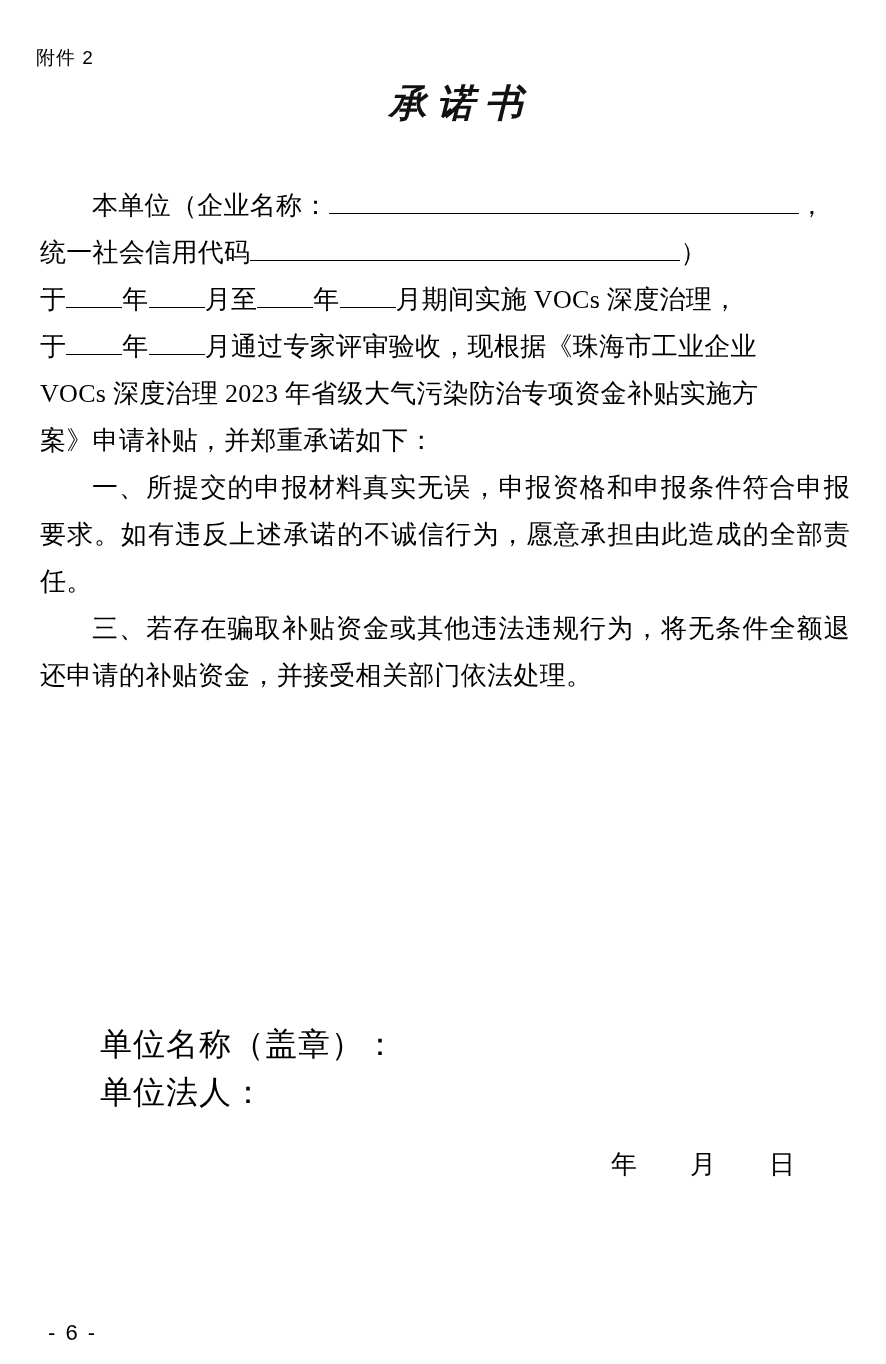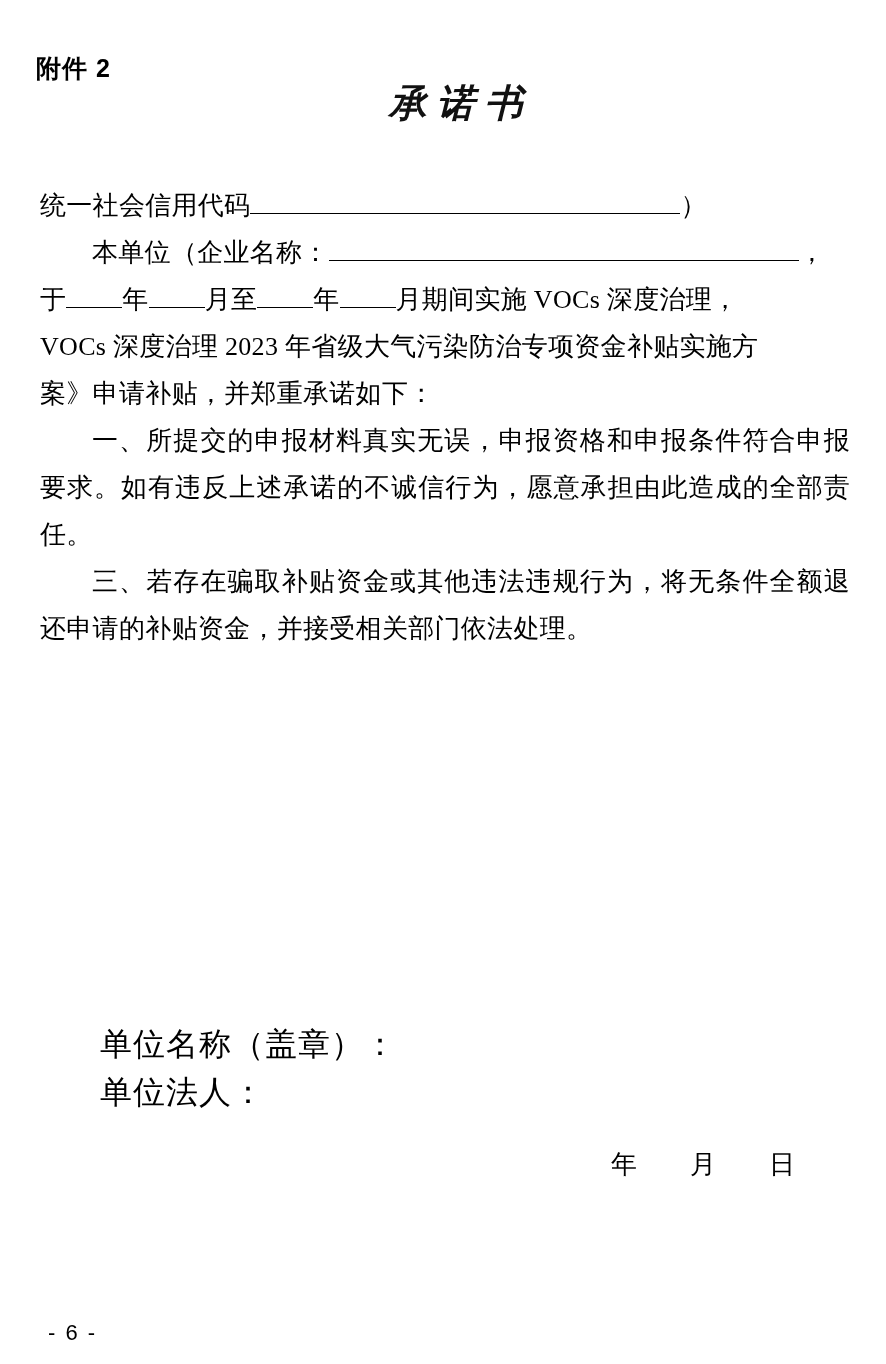--- a/index.html
+++ b/index.html
@@ -18,24 +18,24 @@
   .page {
     position: relative;
     width: 886px;
     height: 1364px;
     box-sizing: border-box;
     padding: 0;
   }
   .attachment-label {
     position: absolute;
     left: 36px;
-    top: 52px;
+    top: 45px;
     font-family: "Liberation Sans", "DejaVu Sans", sans-serif;
-    font-weight: bold;
-    font-size: 25px;
+    font-weight: normal;
+    font-size: 19px;
     letter-spacing: 1px;
   }
   .doc-title {
     position: absolute;
     left: 0;
     right: 0;
     top: 78px;
     text-align: center;
     font-family: "Liberation Serif", "DejaVu Serif", serif;
     font-size: 38px;
@@ -107,32 +107,35 @@
 <body>
 
 <div class="page">
 
   <div class="attachment-label">附件 2</div>
 
   <div class="doc-title">承诺书</div>
 
   <div class="body-block">
 
+    <p class="para indent">
+      <span>本单位（企业名称：</span><span class="blank blank-xl"></span><span>，</span>
+    </p>
+
     <p class="para">
       <span>统一社会信用代码</span><span class="blank blank-lg"></span><span>）</span>
-    </p>
-
-    <p class="para indent">
-      <span>本单位（企业名称：</span><span class="blank blank-xl"></span><span>，</span>
     </p>
 
     <p class="para">
       <span>于</span><span class="blank blank-sm"></span><span>年</span><span class="blank blank-sm"></span><span>月至</span><span class="blank blank-sm"></span><span>年</span><span class="blank blank-sm"></span><span>月期间实施 VOCs 深度治理，</span>
     </p>
 
+    <p class="para">
+      <span>于</span><span class="blank blank-sm"></span><span>年</span><span class="blank blank-sm"></span><span>月通过专家评审验收，现根据《珠海市工业企业</span>
+    </p>
 
     <p class="para">VOCs 深度治理 2023 年省级大气污染防治专项资金补贴实施方</p>
 
     <p class="para">案》申请补贴，并郑重承诺如下：</p>
 
     <p class="para indent">一、所提交的申报材料真实无误，申报资格和申报条件符合申报要求。如有违反上述承诺的不诚信行为，愿意承担由此造成的全部责任。</p>
     <p class="para indent">三、若存在骗取补贴资金或其他违法违规行为，将无条件全额退还申请的补贴资金，并接受相关部门依法处理。</p>
 
   </div>
 

